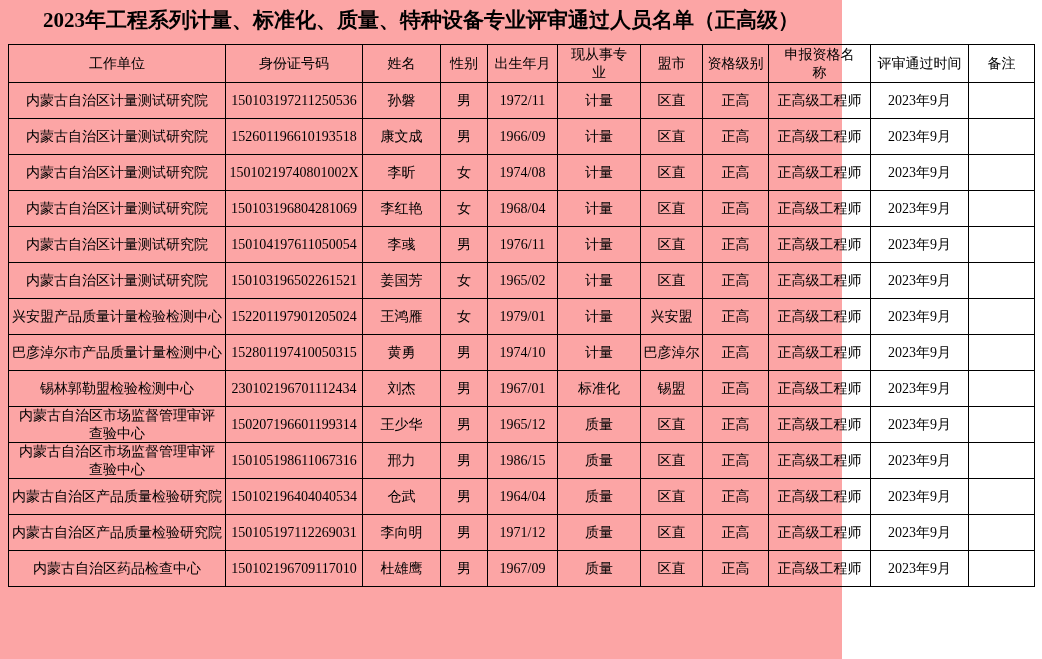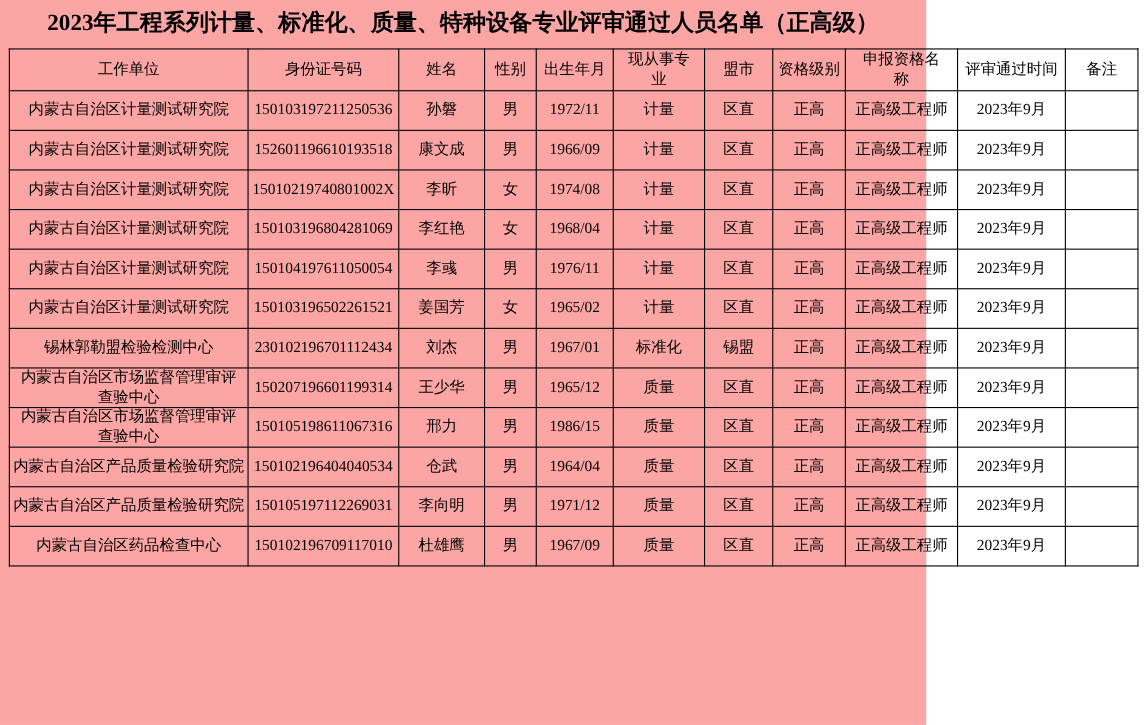--- a/index.html
+++ b/index.html
@@ -170,20 +170,46 @@
       <td>女</td>
       <td>1965/02</td>
       <td>计量</td>
       <td>区直</td>
       <td>正高</td>
       <td>正高级工程师</td>
       <td>2023年9月</td>
       <td></td>
     </tr>
         <tr>
+      <td>兴安盟产品质量计量检验检测中心</td>
+      <td>152201197901205024</td>
+      <td>王鸿雁</td>
+      <td>女</td>
+      <td>1979/01</td>
+      <td>计量</td>
+      <td>兴安盟</td>
+      <td>正高</td>
+      <td>正高级工程师</td>
+      <td>2023年9月</td>
+      <td></td>
+    </tr>
+        <tr>
+      <td>巴彦淖尔市产品质量计量检测中心</td>
+      <td>152801197410050315</td>
+      <td>黄勇</td>
+      <td>男</td>
+      <td>1974/10</td>
+      <td>计量</td>
+      <td>巴彦淖尔</td>
+      <td>正高</td>
+      <td>正高级工程师</td>
+      <td>2023年9月</td>
+      <td></td>
+    </tr>
+        <tr>
       <td>锡林郭勒盟检验检测中心</td>
       <td>230102196701112434</td>
       <td>刘杰</td>
       <td>男</td>
       <td>1967/01</td>
       <td>标准化</td>
       <td>锡盟</td>
       <td>正高</td>
       <td>正高级工程师</td>
       <td>2023年9月</td>

